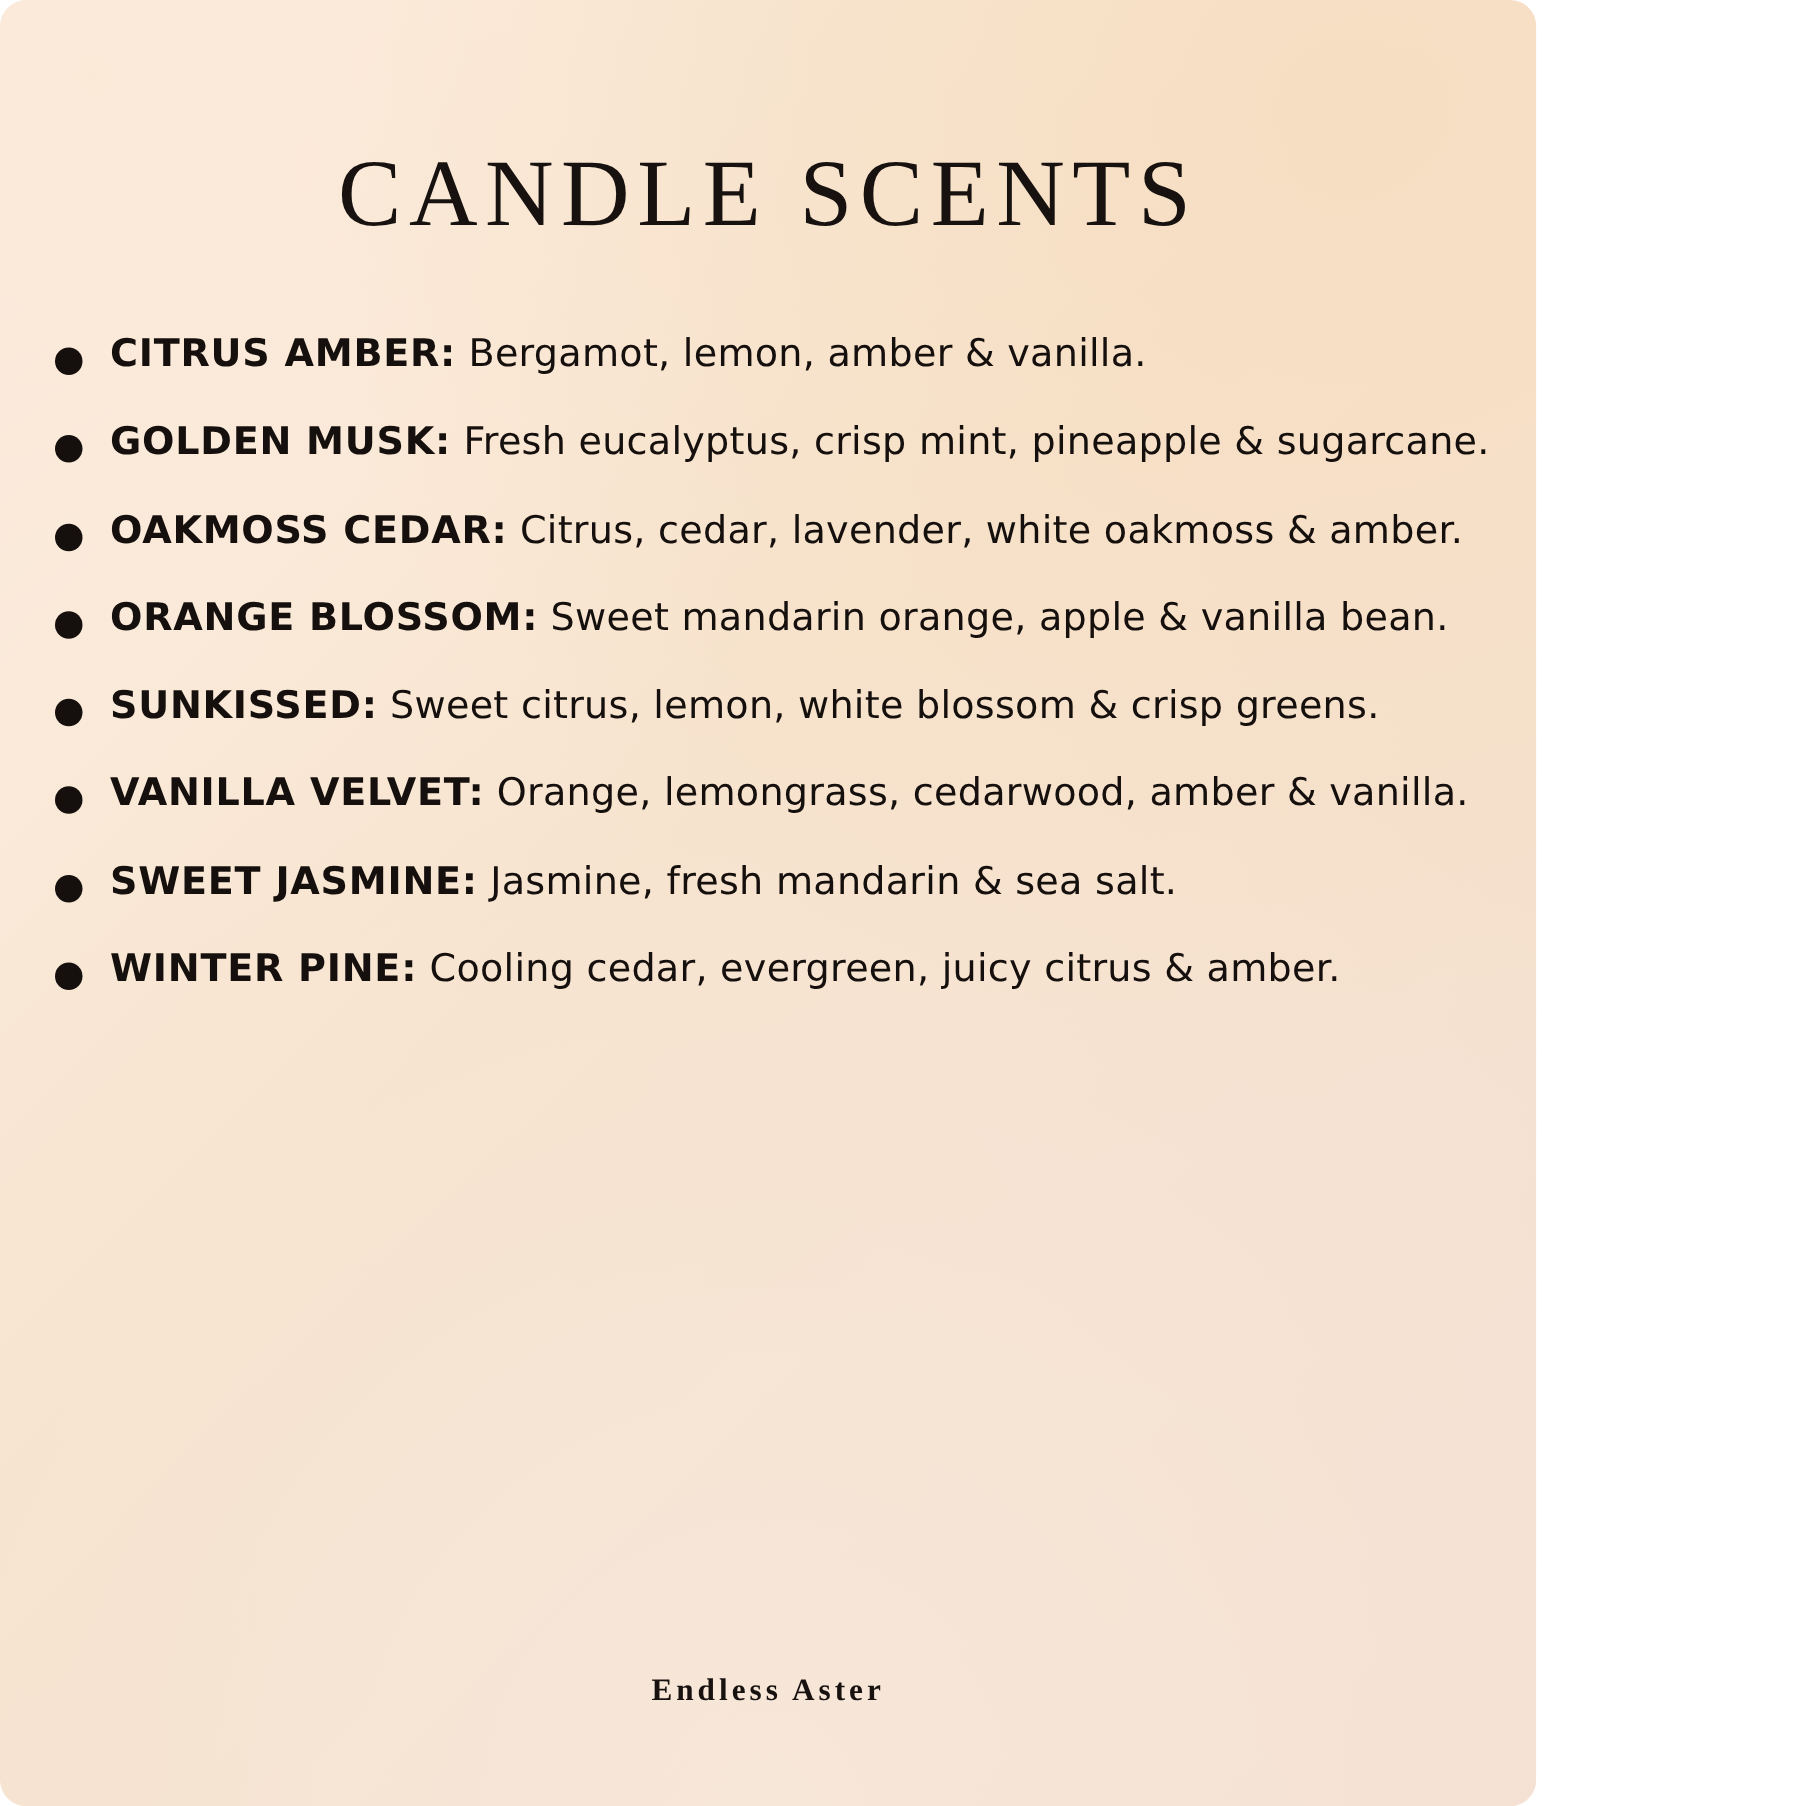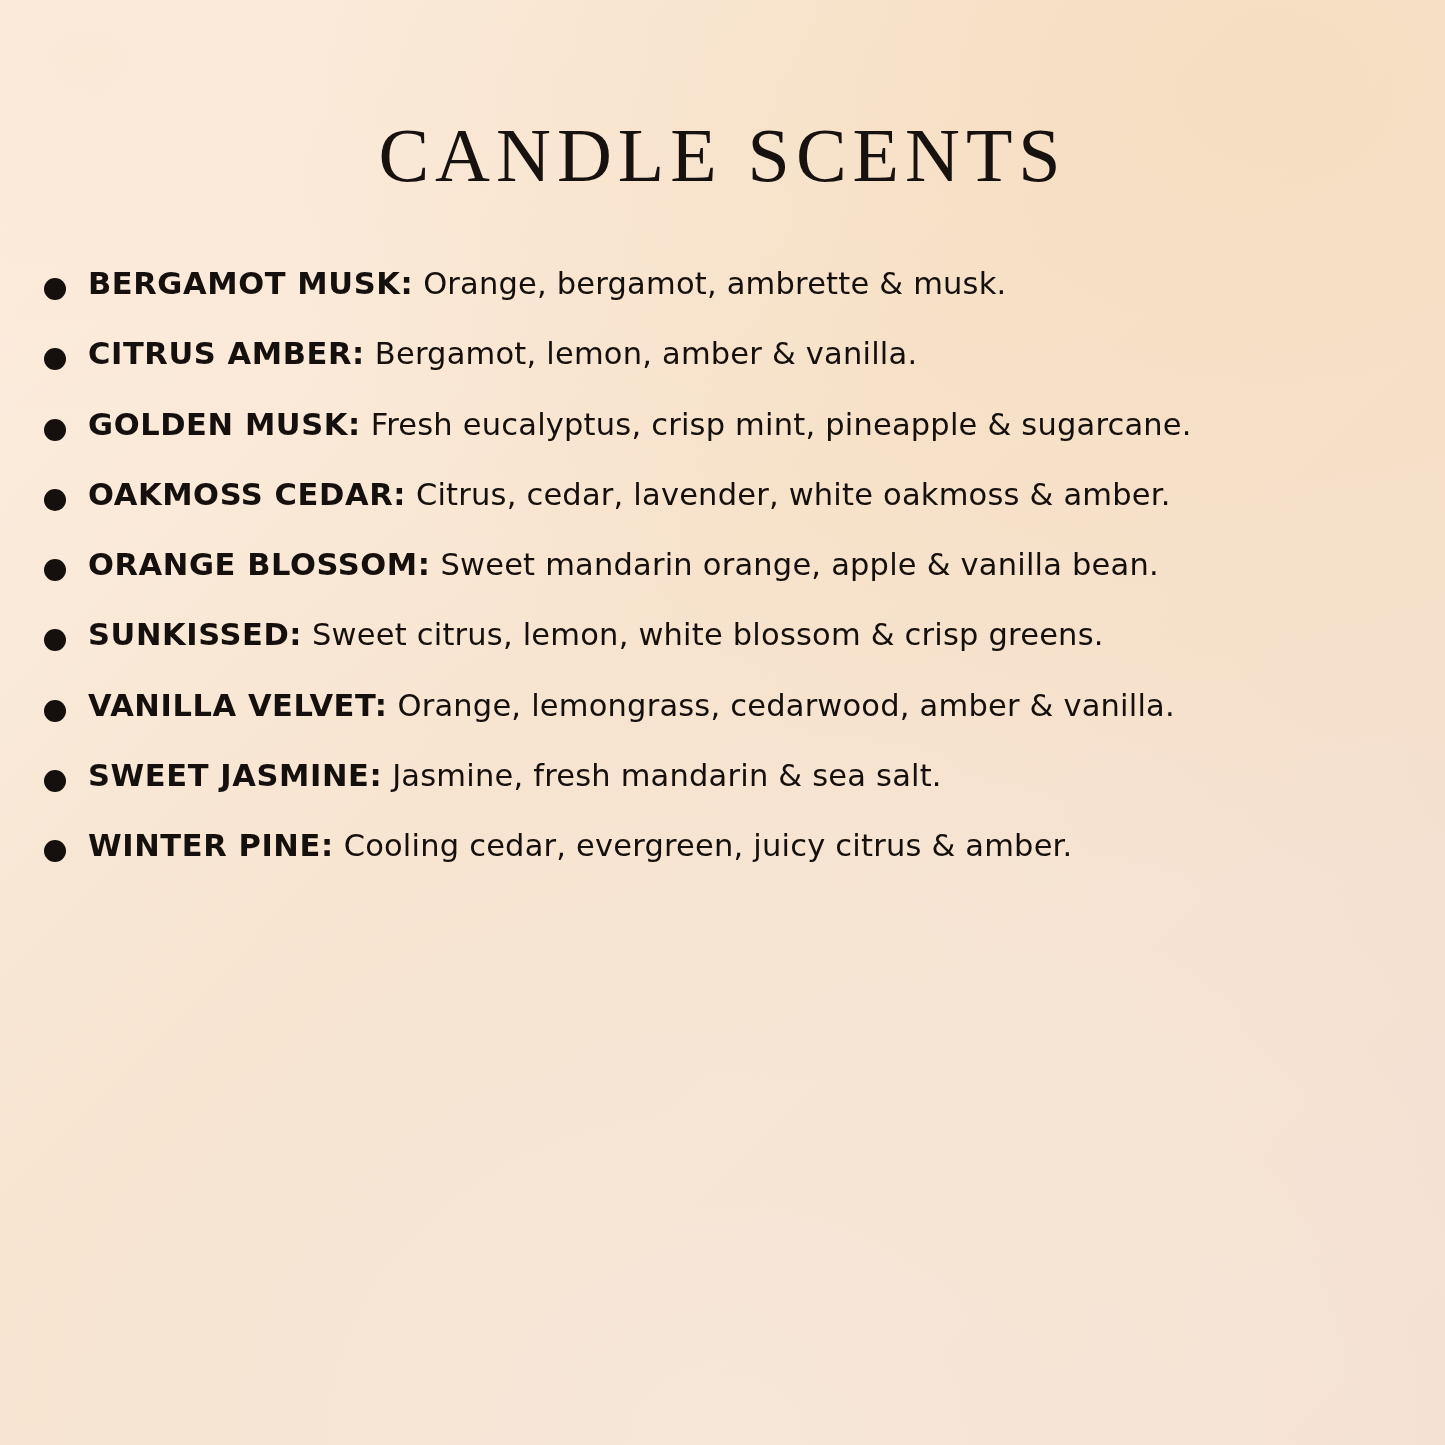--- a/index.html
+++ b/index.html
@@ -7,28 +7,29 @@
     padding: 0;
   }
   body {
     width: 1445px;
     height: 1445px;
     overflow: hidden;
     font-family: "Liberation Sans", sans-serif;
   }
   #page {
     position: relative;
-    width: 1445px;
+    width: 1229px;
     height: 1445px;
     box-sizing: border-box;
     background:
       radial-gradient(120% 95% at 88% 6%, #f6dec2 0%, rgba(246,222,194,0) 58%),
       radial-gradient(110% 90% at 6% 4%, #fbe9d8 0%, rgba(251,233,216,0) 55%),
       radial-gradient(130% 110% at 50% 100%, #f7e7d8 0%, rgba(247,231,216,0) 60%),
       linear-gradient(135deg, #fdf1e6 0%, #f7e3cd 45%, #f3ded2 100%);
+    border-radius: 21px;
   }
   #title {
     position: absolute;
     top: 112px;
     left: 0;
     width: 100%;
     text-align: center;
     font-family: "Liberation Serif", "DejaVu Serif", serif;
     font-size: 76px;
     letter-spacing: 6px;
@@ -85,26 +86,20 @@
 </style>
 </head>
 <body>
 
 <div id="page">
 
   <div id="title">CANDLE SCENTS</div>
 
   <div id="list">
 
-    <div class="item">
-      <span class="bullet"></span>
-      <div class="text">
-        <span class="name">BERGAMOT MUSK:</span><span class="desc"> Orange, bergamot, ambrette &amp; musk.</span>
-      </div>
-    </div>
 
     <div class="item">
       <span class="bullet"></span>
       <div class="text">
         <span class="name">CITRUS AMBER:</span><span class="desc"> Bergamot, lemon, amber &amp; vanilla.</span>
       </div>
     </div>
 
     <div class="item">
       <span class="bullet"></span>
@@ -152,14 +147,15 @@
 
     <div class="item">
       <span class="bullet"></span>
       <div class="text">
         <span class="name">WINTER PINE:</span><span class="desc"> Cooling cedar, evergreen, juicy citrus &amp; amber.</span>
       </div>
     </div>
 
   </div>
 
+  <div id="brand">Endless Aster</div>
 
 </div>
 
 </body></html>

